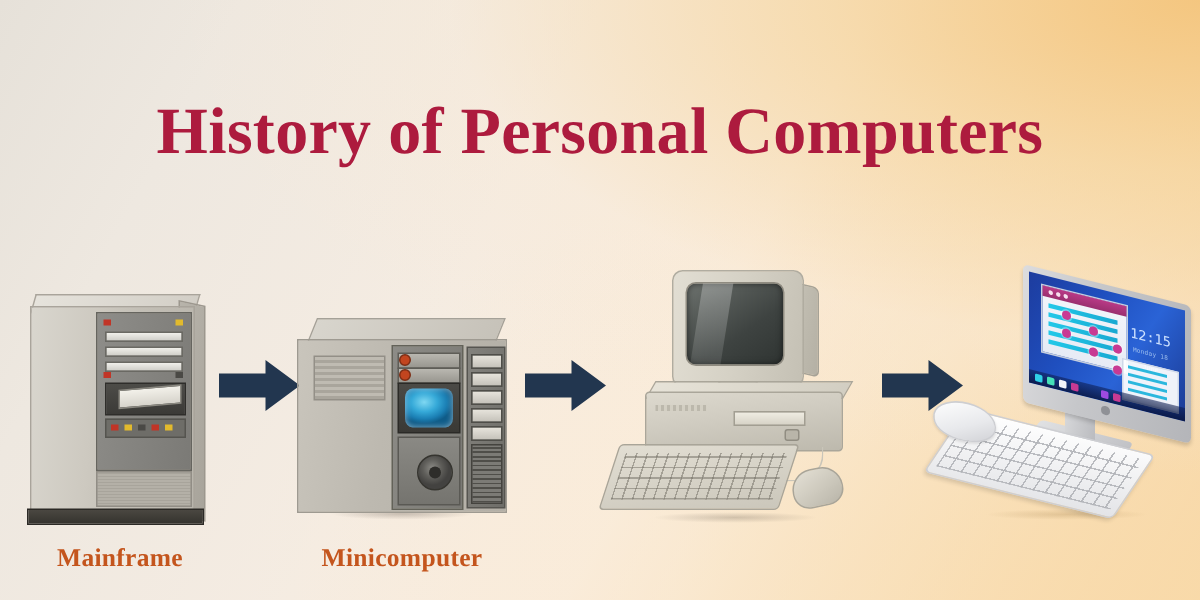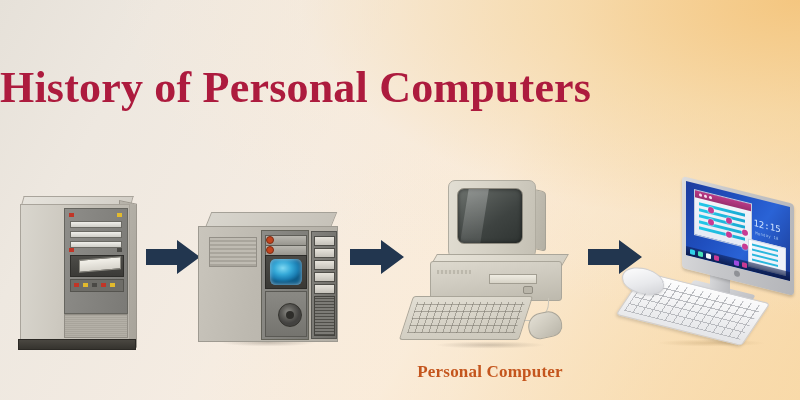--- a/index.html
+++ b/index.html
@@ -18,21 +18,21 @@
       radial-gradient(110% 120% at 100% 100%, rgba(249,221,176,0.85) 0%, rgba(251,235,211,0.45) 40%, rgba(253,247,240,0.0) 72%),
       linear-gradient(118deg, #e6e1d9 0%, #eee8e0 16%, #f5ece2 40%, #f9ecdd 58%, #f8dcb2 80%, #f5c681 100%);
   }
 
   
   .title {
     position: absolute;
     left: 0;
     top: 62px;
     width: 800px;
-    text-align: left;
+    text-align: center;
     font-size: 44px;
     line-height: 52px;
     font-weight: bold;
     letter-spacing: 0.2px;
     color: #ad1b3e;
     white-space: nowrap;
   }
 
   
   .stage {
@@ -435,20 +435,21 @@
             <div class="mf-led y" style="left:12px; top:3px;"></div>
             <div class="mf-led d" style="left:21px; top:3px;"></div>
             <div class="mf-led r" style="left:30px; top:3px;"></div>
             <div class="mf-led y" style="left:39px; top:3px;"></div>
           </div>
         </div>
         <div class="mf-grille"></div>
         <div class="mf-base"></div>
       </div>
     </div>
+    <div class="caption">Mainframe</div>
   </div>
 
   <div class="arrow" id="arrow-0">
     <svg width="54" height="38" viewBox="0 0 54 38" aria-hidden="true">
       <polygon points="0,11 31,11 31,2 54,19 31,36 31,27 0,27" fill="#22364f"></polygon>
     </svg>
   </div>
 
   <div class="stage" id="stage-1">
     <div class="art">
@@ -473,20 +474,21 @@
             <div class="mc-card" style="top:4px;"></div>
             <div class="mc-card" style="top:16px;"></div>
             <div class="mc-card" style="top:28px;"></div>
             <div class="mc-card" style="top:40px;"></div>
             <div class="mc-card" style="top:52px;"></div>
             <div class="mc-grill"></div>
           </div>
         </div>
       </div>
     </div>
+    <div class="caption">Minicomputer</div>
   </div>
 
   <div class="arrow" id="arrow-1">
     <svg width="54" height="38" viewBox="0 0 54 38" aria-hidden="true">
       <polygon points="0,11 31,11 31,2 54,19 31,36 31,27 0,27" fill="#22364f"></polygon>
     </svg>
   </div>
 
   <div class="stage" id="stage-2">
     <div class="art">
@@ -506,21 +508,20 @@
           <div class="pc-fdd"></div>
           <div class="pc-btn"></div>
         </div>
         <div class="pc-cord"></div>
         <div class="pc-kb">
           <div class="pc-keys"></div>
         </div>
         <div class="pc-mouse"></div>
       </div>
     </div>
-    <div class="caption">Personal Computer</div>
   </div>
 
   <div class="arrow" id="arrow-2">
     <svg width="54" height="38" viewBox="0 0 54 38" aria-hidden="true">
       <polygon points="0,11 31,11 31,2 54,19 31,36 31,27 0,27" fill="#22364f"></polygon>
     </svg>
   </div>
 
   <div class="stage" id="stage-3">
     <div class="art">

